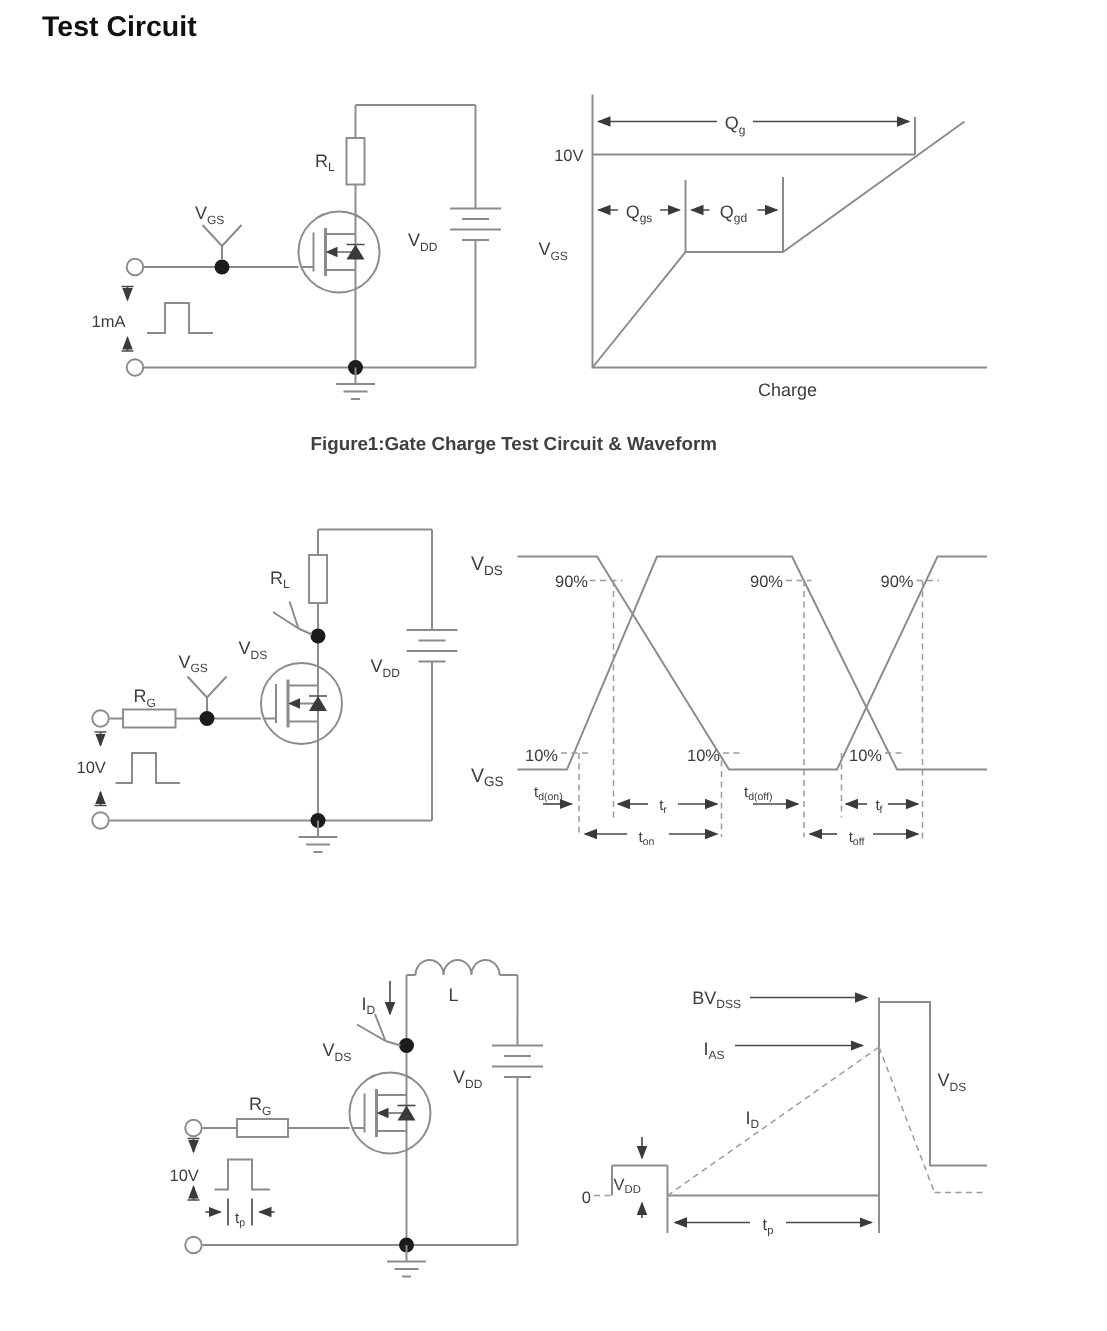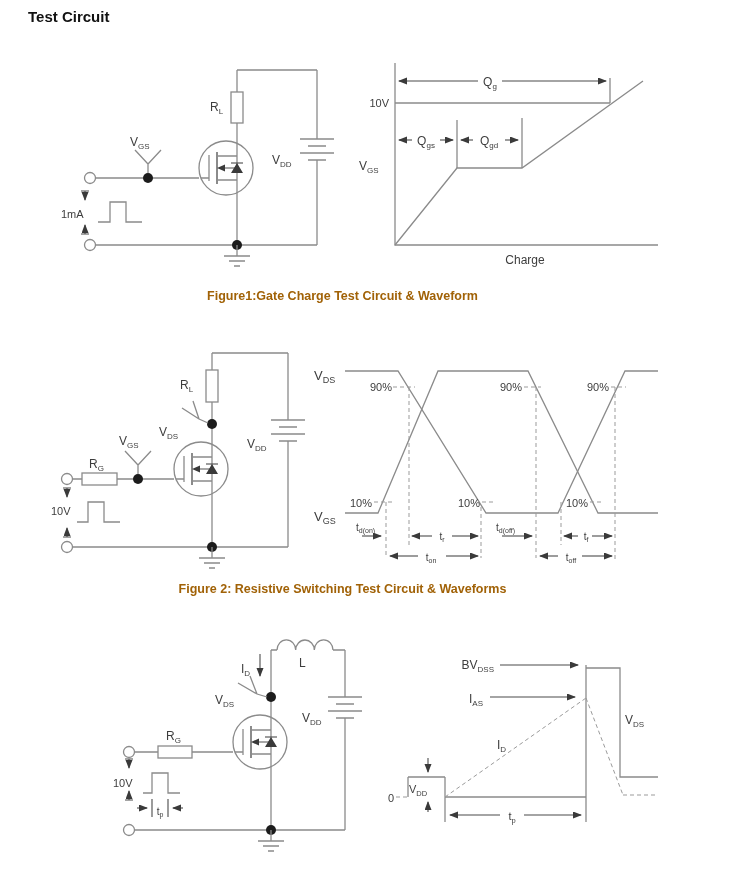--- a/index.html
+++ b/index.html
@@ -1,20 +1,20 @@
 <!DOCTYPE html>
 <html><head>
 <meta charset="utf-8">
 <style>
   html,body{margin:0;padding:0;background:#fff;}
   .page{position:relative;width:738px;height:887px;background:#fff;overflow:hidden;
         font-family:"Liberation Sans",sans-serif;}
-  .title{position:absolute;left:28px;top:8px;font-size:15px;font-weight:bold;color:#111;}
+  .title{position:absolute;left:28px;top:8px;font-size:19px;font-weight:bold;color:#111;}
   .caption{position:absolute;left:0;width:685px;text-align:center;font-weight:bold;
-           font-size:12.5px;color:#a16207;}
+           font-size:12.5px;color:#404040;}
   svg{position:absolute;left:0;}
   svg text{fill:#3d3d3d;}
   text.lbl{font-size:12px;} text.lbl tspan.s{font-size:8px;}
   text.lbl13{font-size:13px;} text.lbl13 tspan.s{font-size:9px;}
   text.lbl10{font-size:10px;} text.lbl10 tspan.s{font-size:7px;}
   text.num{font-size:11px;} text.num tspan.s{font-size:7.5px;}
   text.num12{font-size:12px;}
   .w{stroke:#8b8b8b;stroke-width:1.3;fill:none;}
   .w2{stroke:#8b8b8b;stroke-width:2;fill:none;}
   .wd{stroke:#4b4b4b;stroke-width:1.1;fill:none;}
@@ -163,21 +163,20 @@
         <path class="wd" d="M582,556 L612,556" marker-end="url(#ah)"></path>
       </g>
       <text class="lbl10" x="356" y="531"><tspan>t</tspan><tspan class="s" dy="2">d(on)</tspan></text>
       <text class="lbl10" x="442" y="540" text-anchor="middle"><tspan>t</tspan><tspan class="s" dy="2">r</tspan></text>
       <text class="lbl10" x="431" y="561" text-anchor="middle"><tspan>t</tspan><tspan class="s" dy="2">on</tspan></text>
       <text class="lbl10" x="496" y="531"><tspan>t</tspan><tspan class="s" dy="2">d(off)</tspan></text>
       <text class="lbl10" x="586" y="540" text-anchor="middle"><tspan>t</tspan><tspan class="s" dy="2">f</tspan></text>
       <text class="lbl10" x="571" y="561" text-anchor="middle"><tspan>t</tspan><tspan class="s" dy="2">off</tspan></text>
     </g>
   </svg>
-  <div class="caption" style="top:582px">Figure 2: Resistive Switching Test Circuit &amp; Waveforms</div>
 
   <svg style="top:620px" width="738" height="267" viewBox="0 620 738 267">
     <g>
       <path class="w" d="M271,650 H277 M333,650 H345 M271,650 V697 M345,650 V697 M345,718 V830 M135,752 H158 M192,752 H233 M135,830 H345"></path>
       <path class="w" d="M277,650 A9.3,10 0 0 1 295.7,650 A9.3,10 0 0 1 314.3,650 A9.3,10 0 0 1 333,650"></path>
       <circle class="comp" cx="260" cy="742" r="27"></circle>
       <path class="w" d="M271,697 V830"></path>
       <g transform="translate(260,742)">
         <path class="w" d="M-25,10 H-17 M-17,-13 V13 M-9,-12 H11 M-9,12 H11 M-1,0 H11"></path>
         <path class="w2" d="M-9,-16 V16"></path>

